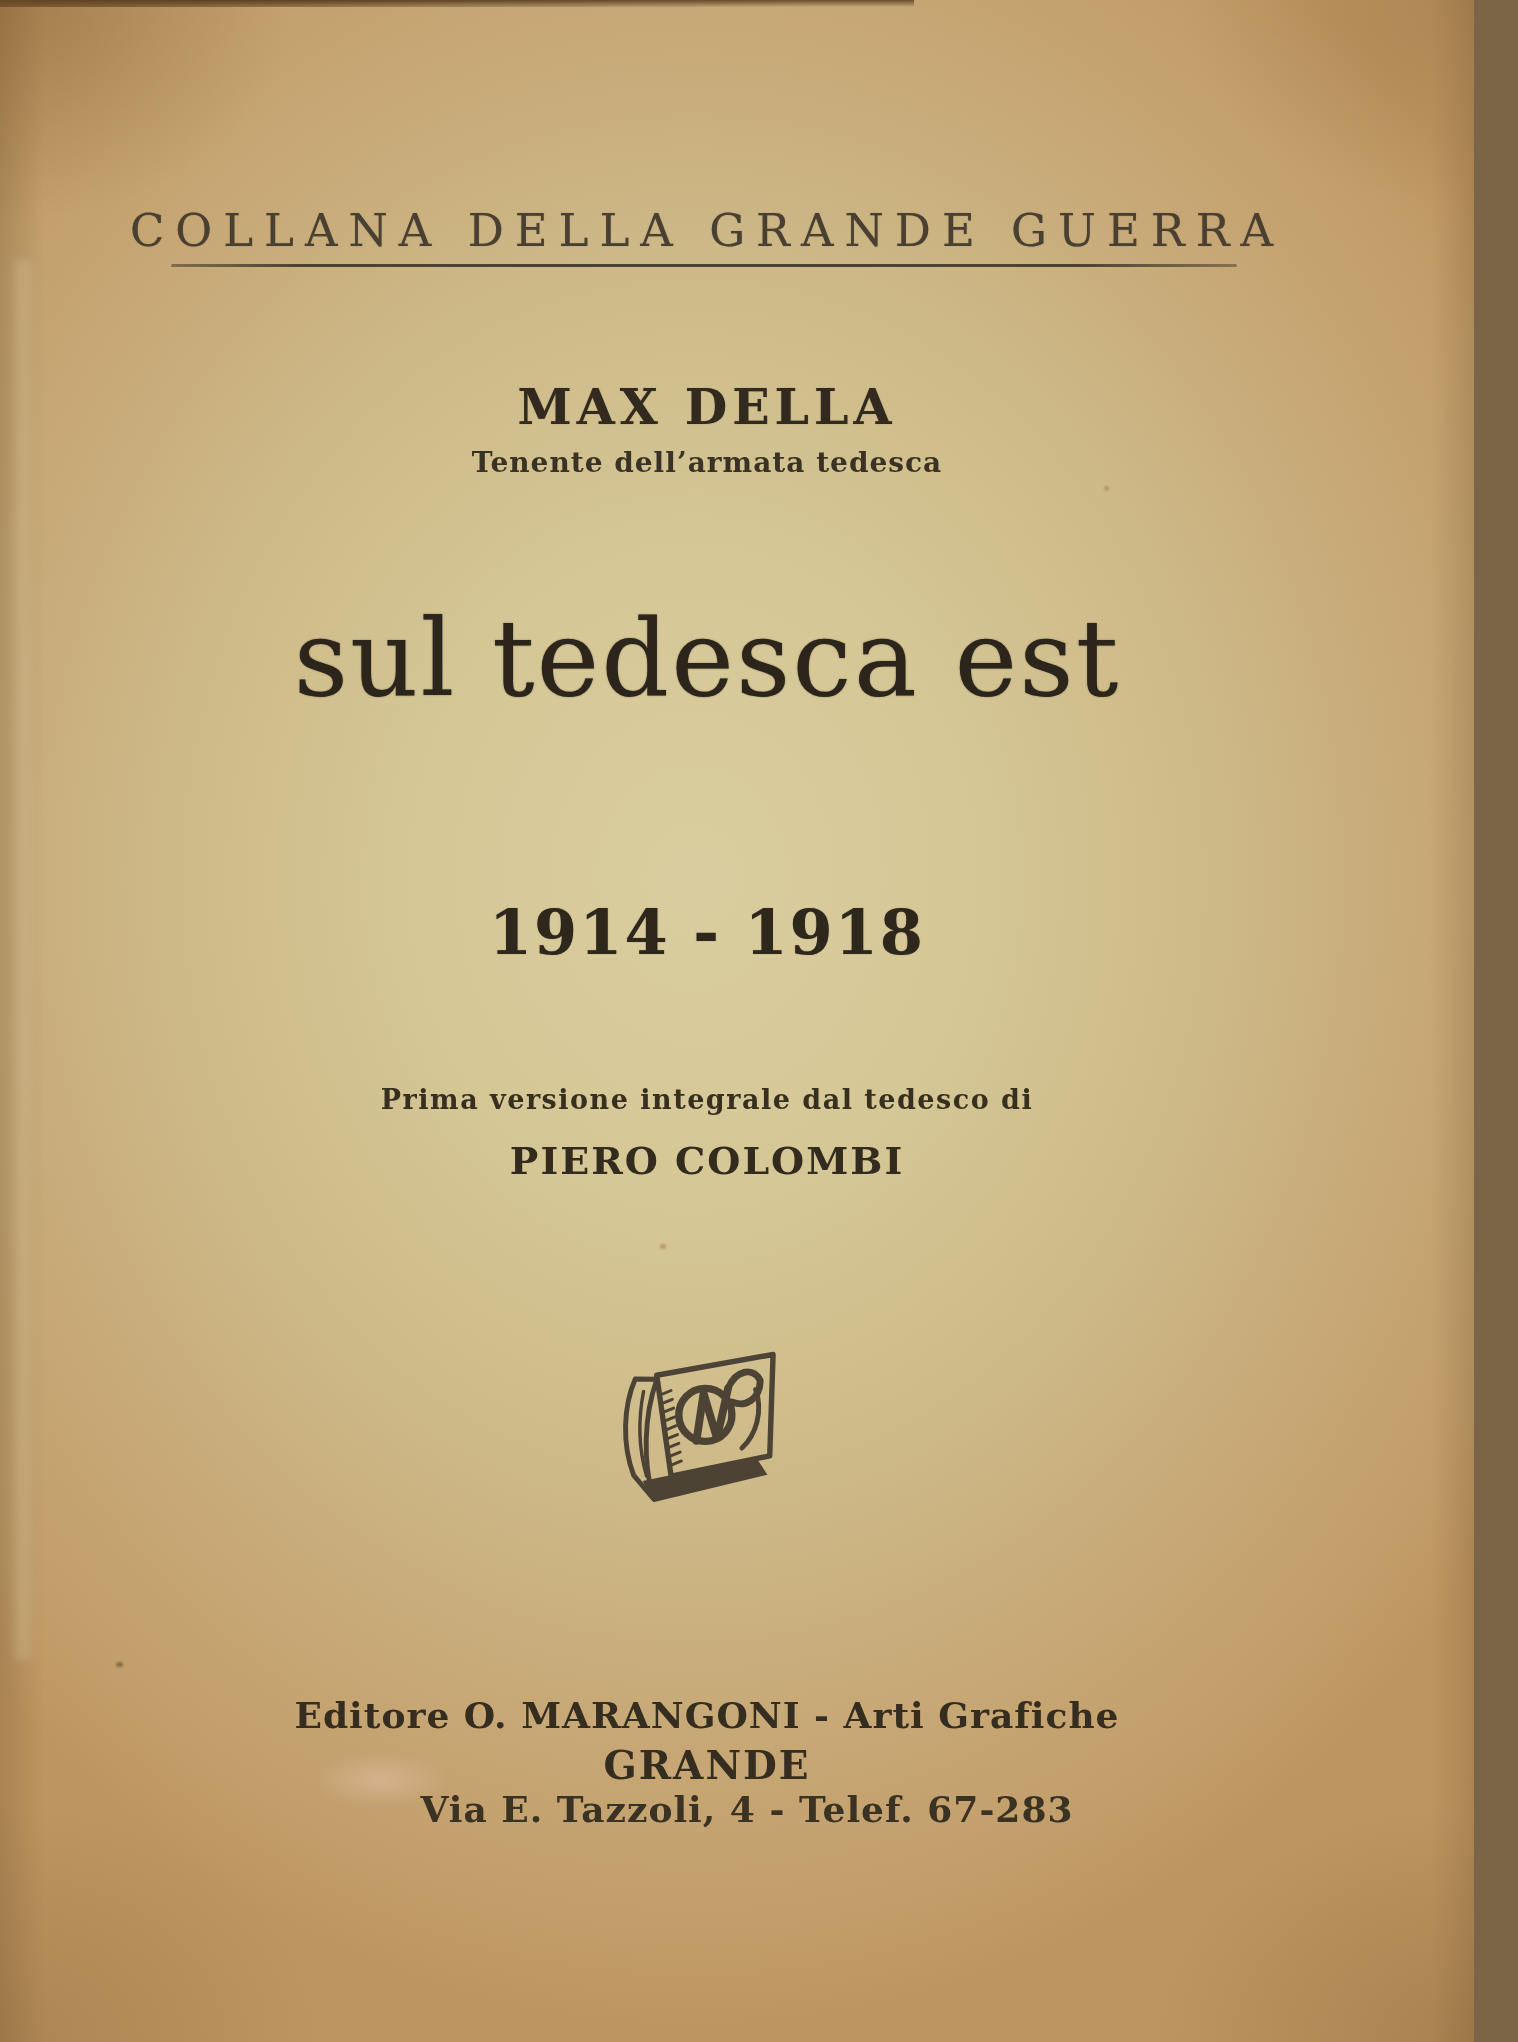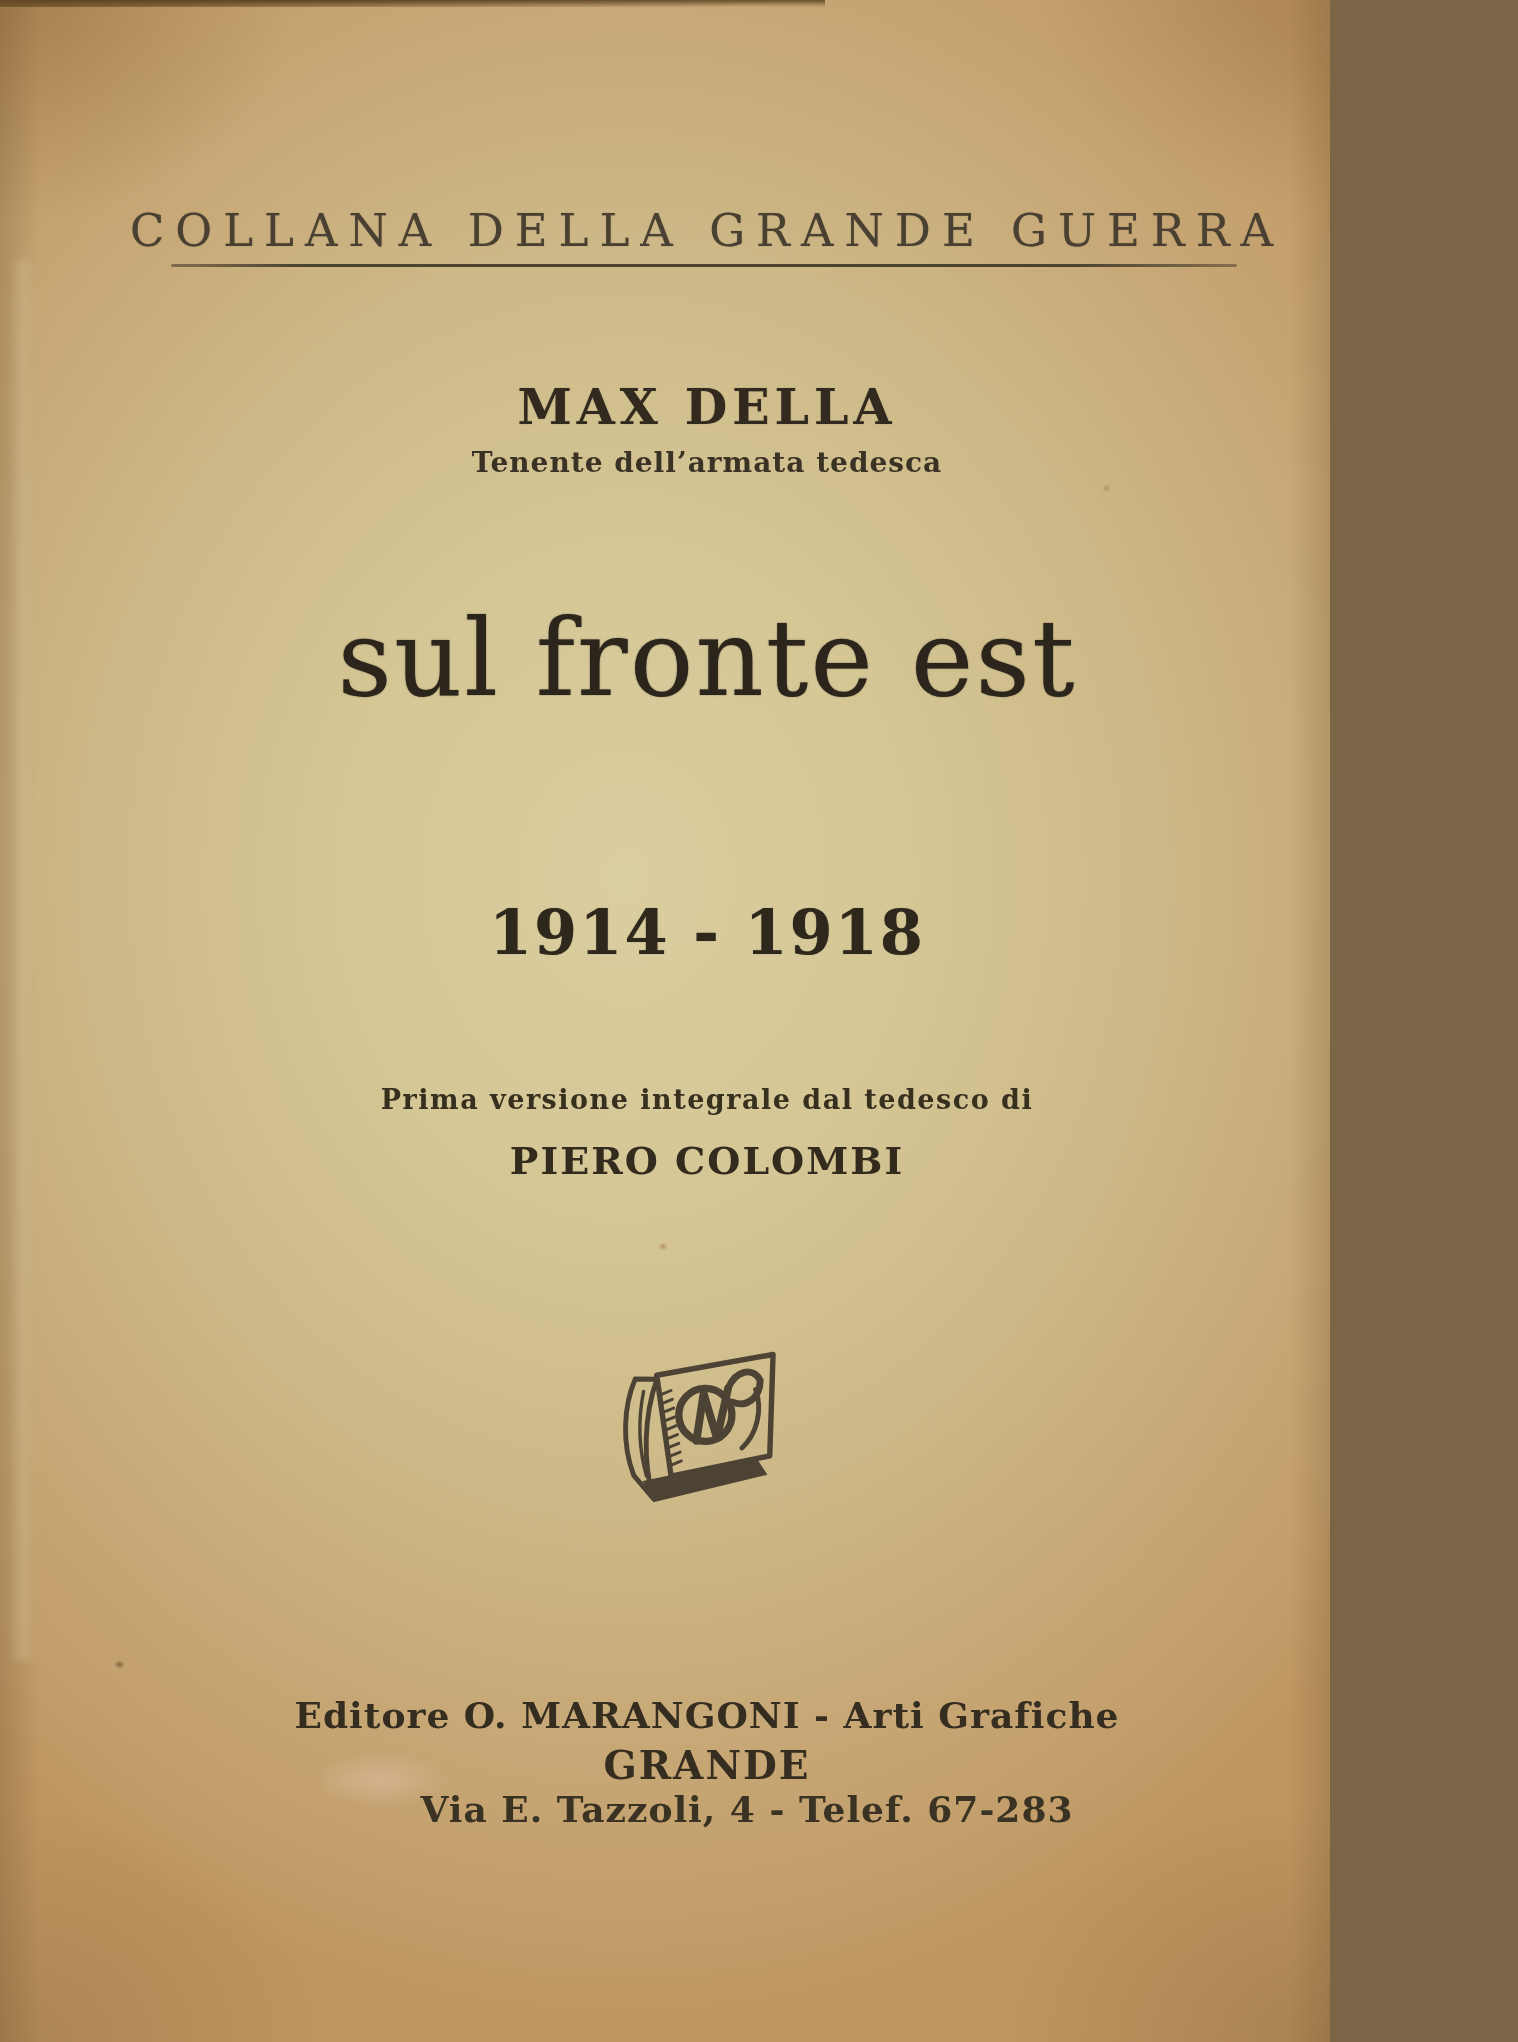--- a/index.html
+++ b/index.html
@@ -1,18 +1,18 @@
 <!DOCTYPE html>
 <html><head>
 <meta charset="utf-8">
 <style>
   html,body{margin:0;padding:0;background:#7a6547;}
   .page{
     position:relative;
-    width:1330px;height:2042px;
+    width:1474px;height:2042px;
     overflow:hidden;
     font-family:"DejaVu Serif","Liberation Serif",serif;
     background:
       radial-gradient(ellipse 980px 1150px at 47% 43%,
         #dacd9f 0%, #d5c695 30%, #cdb887 55%, #c7a876 75%, #c29d69 92%, #bd9560 100%);
   }
   
   .vignette{
     position:absolute;inset:0;pointer-events:none;
     background:
@@ -130,21 +130,21 @@
 
     <div class="abs series-header">COLLANA DELLA GRANDE GUERRA</div>
 
     <div class="series-rule"></div>
 
     <div class="abs author-name">MAX DELLA</div>
 
     <div class="abs author-role">Tenente dell’armata tedesca</div>
 
     <div class="abs book-title">
-      <div>sul fronte est</div>
+      <div>sul tedesca est</div>
     </div>
 
     <div class="abs title-years">1914 - 1918</div>
 
     <div class="abs translation-note">Prima versione integrale dal tedesco di</div>
 
     <div class="abs translator-name">PIERO COLOMBI</div>
 
     <div class="abs publisher-imprint">Editore O. MARANGONI - Arti Grafiche</div>
 

